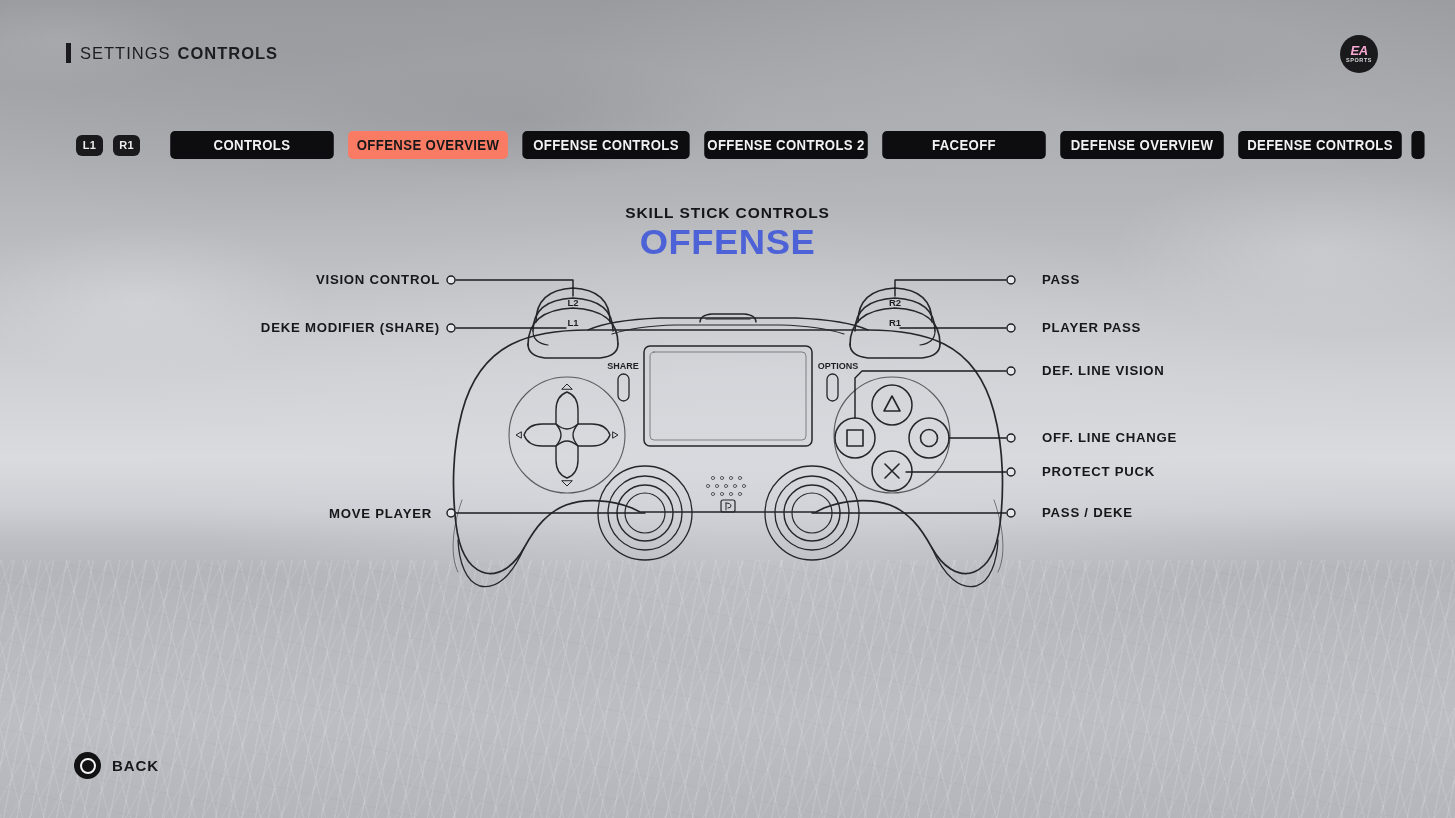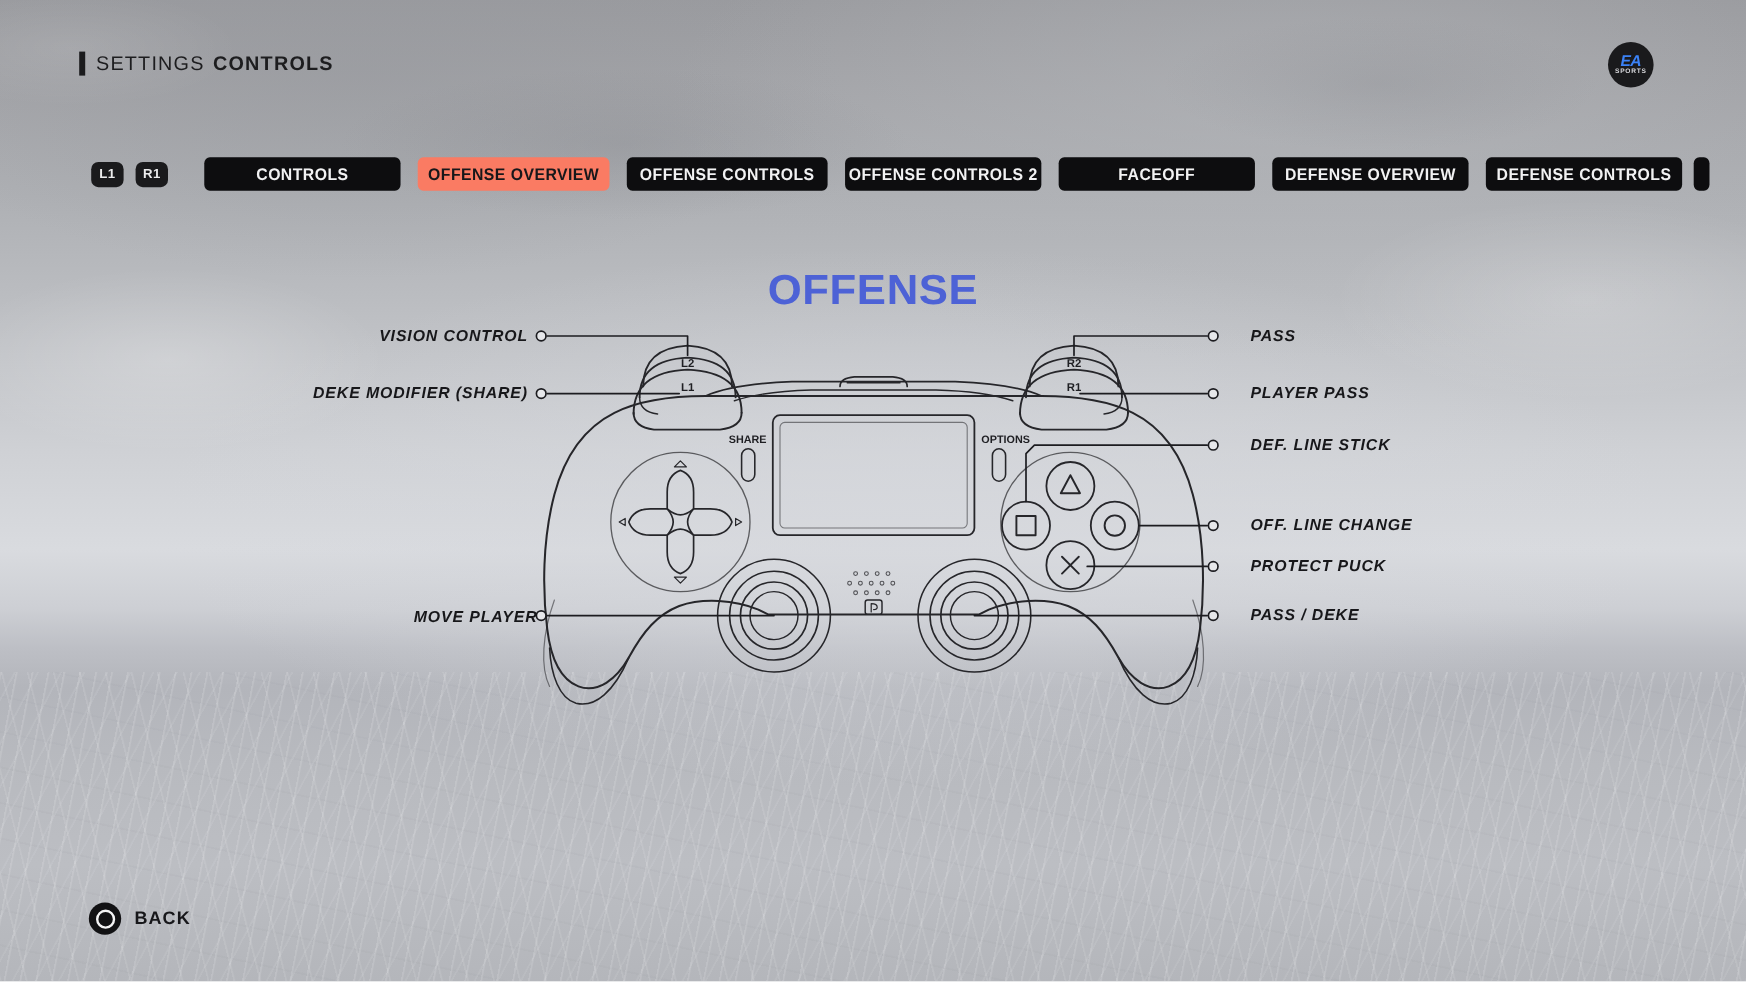--- a/index.html
+++ b/index.html
@@ -96,21 +96,21 @@
     width: 38px; height: 38px;
     border-radius: 50%;
     background: #1a1a1c;
     display: flex;
     flex-direction: column;
     align-items: center;
     justify-content: center;
     gap: 0px;
   }
   .ea-top {
-    color: #3b82f6;
+    color: #f9a8d4;
     font-size: 13px;
     font-weight: 700;
     font-style: italic;
     line-height: 13px;
     letter-spacing: -0.5px;
   }
   .ea-bot {
     color: #d8d8dc;
     font-size: 5.5px;
     font-weight: 700;
@@ -200,21 +200,20 @@
 
   
   .callout {
     position: absolute;
     font-size: 13.2px;
     font-weight: 700;
     letter-spacing: 0.75px;
     color: #17171a;
     white-space: nowrap;
     line-height: 14px;
-    font-style: italic;
   }
   .callout.left  { text-align: right; transform: translate(-100%, -50%); }
   .callout.right { text-align: left;  transform: translate(0, -50%); margin-left: 20px; }
 
   
   #back-btn {
     position: absolute;
     left: 74px; top: 752px;
     display: flex;
     align-items: center;
@@ -271,20 +270,21 @@
         <div class="tab active" style="width: 170px;">OFFENSE OVERVIEW</div>
         <div class="tab" style="width: 178px;">OFFENSE CONTROLS</div>
         <div class="tab" style="width: 174px;">OFFENSE CONTROLS 2</div>
         <div class="tab" style="width: 174px;">FACEOFF</div>
         <div class="tab" style="width: 174px;">DEFENSE OVERVIEW</div>
         <div class="tab" style="width: 174px;">DEFENSE CONTROLS</div>
         <div class="tab clipped" style="width: 14px;"></div>
       </div>
   </div>
 
+  <div id="title-sub">SKILL STICK CONTROLS</div>
   <div id="title-main">OFFENSE</div>
 
   <svg id="stage" viewBox="0 0 1455 818">
     <g fill="none" stroke="#26262a" stroke-width="1.5" stroke-linecap="round" stroke-linejoin="round">
 
       <g>
         <path d="M536 322 Q536 290 573 288 Q610 290 610 322" stroke-width="1.6"></path>
         <path d="M533 331 Q533 300 573 298 Q613 300 613 331" stroke-width="1.6"></path>
         <path d="M528 345 Q528 310 573 308 Q618 310 618 344" stroke-width="1.6"></path>
         <path d="M528 344 Q528 356 545 358 L600 358 Q618 356 618 344" stroke-width="1.6"></path>
@@ -432,26 +432,26 @@
       <text id="lbl-r2" x="895" y="306" font-size="9.5">R2</text>
       <text id="lbl-r1" x="895" y="326" font-size="9.5">R1</text>
       <text id="lbl-share" x="623" y="369" font-size="9">SHARE</text>
       <text id="lbl-options" x="838" y="369" font-size="9">OPTIONS</text>
     </g>
   </svg>
 
   <div id="callouts-left">
       <div class="callout left" style="left: 440px; top: 280px;">VISION CONTROL</div>
       <div class="callout left" style="left: 440px; top: 328px;">DEKE MODIFIER (SHARE)</div>
-      <div class="callout left" style="left: 448px; top: 514px;">MOVE PLAYER</div>
+      <div class="callout left" style="left: 432px; top: 514px;">MOVE PLAYER</div>
     </div>
   <div id="callouts-right">
       <div class="callout right" style="left: 1022px; top: 280px;">PASS</div>
       <div class="callout right" style="left: 1022px; top: 328px;">PLAYER PASS</div>
-      <div class="callout right" style="left: 1022px; top: 371px;">DEF. LINE STICK</div>
+      <div class="callout right" style="left: 1022px; top: 371px;">DEF. LINE VISION</div>
       <div class="callout right" style="left: 1022px; top: 438px;">OFF. LINE CHANGE</div>
       <div class="callout right" style="left: 1022px; top: 472px;">PROTECT PUCK</div>
       <div class="callout right" style="left: 1022px; top: 513px;">PASS / DEKE</div>
     </div>
 
   <div id="back-btn">
     <div class="back-circle"></div>
     <div class="back-label">BACK</div>
   </div>
 

